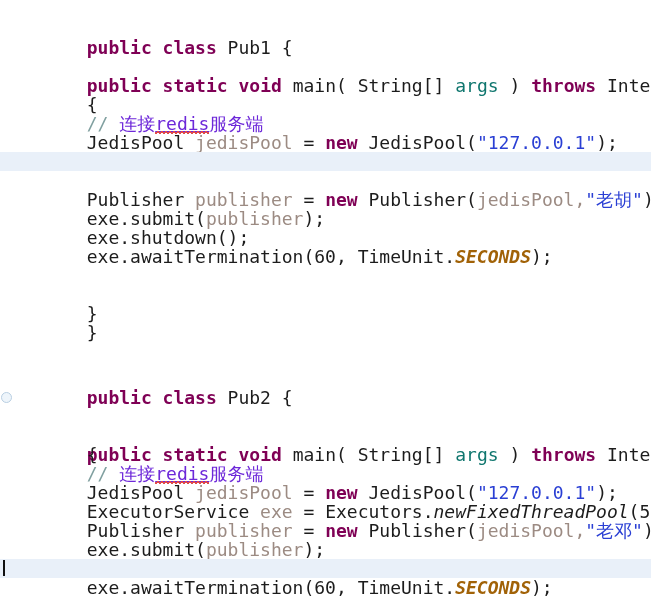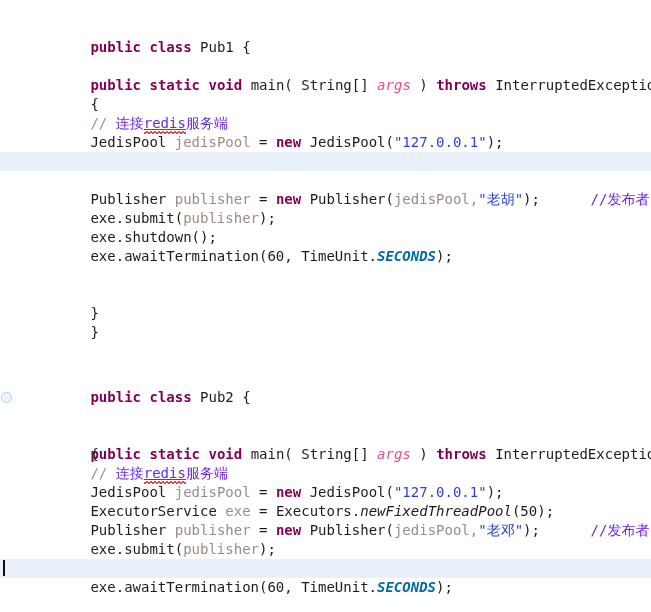--- a/index.html
+++ b/index.html
@@ -24,44 +24,43 @@
     left: 0;
     width: 651px;
   }
   #block-pub1 { top: 0px; }
   #block-pub2 { top: 350px; }
 
   .line {
     position: relative;
     height: 19px;
     line-height: 19px;
-    font-size: 14px;
+    font-size: 18px;
     white-space: pre;
     color: #202020;
     letter-spacing: 0px;
-    padding-left: 23px;
   }
   .line.hl {
     background: #e9f0f9;
   }
   .line.blank { color: transparent; }
 
   .code { padding-left: 0px; }
 
   
   .kw       { color: #7f0055; font-weight: bold; }
   .type     { color: #1c1c1c; }
   .var      { color: #9c8b83; }
-  .param    { color: #ec4899; font-style: italic; }
+  .param    { color: #0f766e; }
   .str      { color: #2a3fd4; }
   .str-cjk  { color: #2a3fd4; }
   .cmt      { color: #7f9f9f; }
   .cmt-g    { color: #6d28d9; }
   .staticm  { color: #1c1c1c; font-style: italic; }
-  .staticf  { color: #0369a1; font-weight: bold; font-style: italic; }
+  .staticf  { color: #a16207; font-weight: bold; font-style: italic; }
   .plain    { color: #1c1c1c; }
 
   .squiggle {
     position: relative;
     display: inline-block;
     text-decoration: underline;
   }
   .squiggle::after {
     content: "";
     position: absolute;

